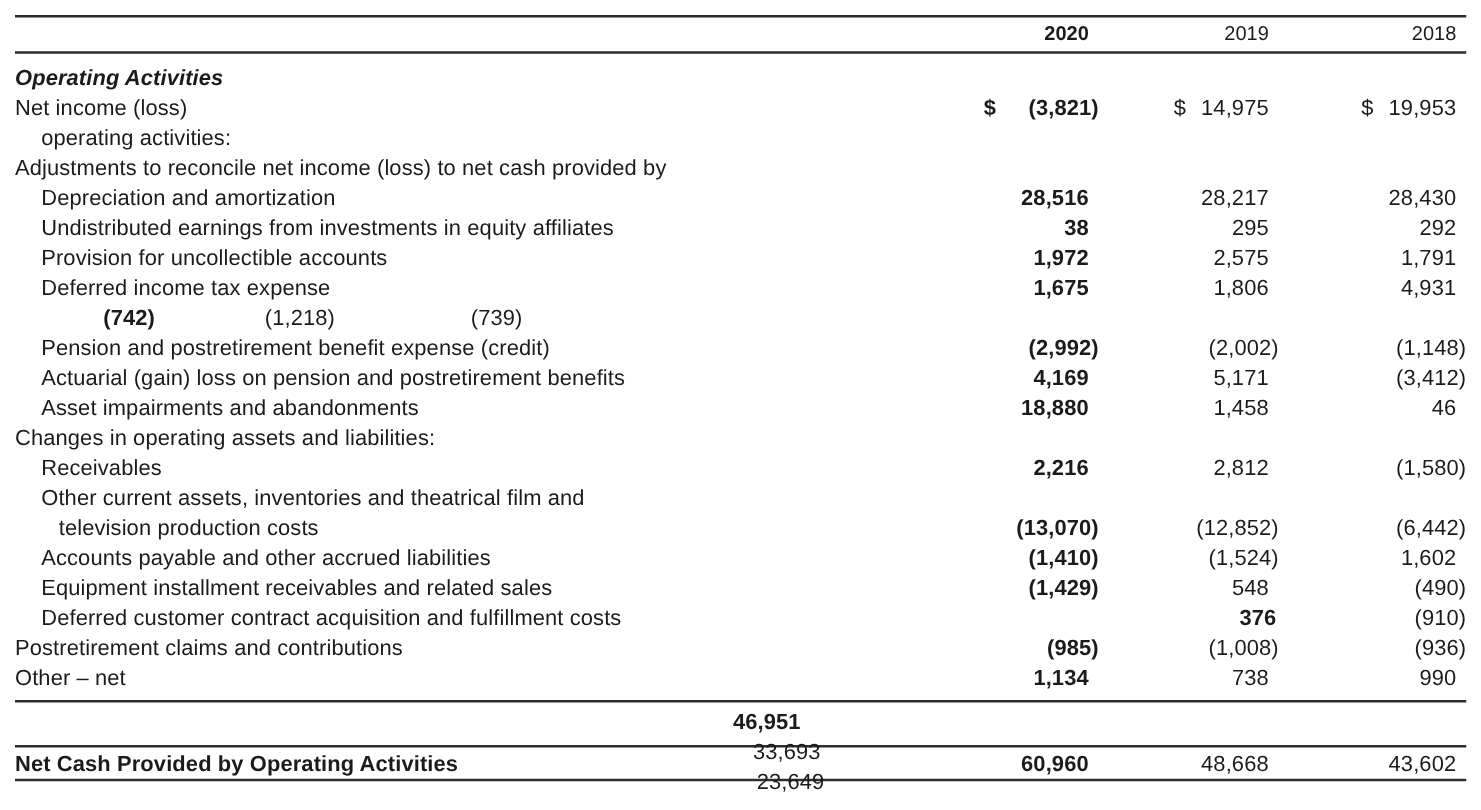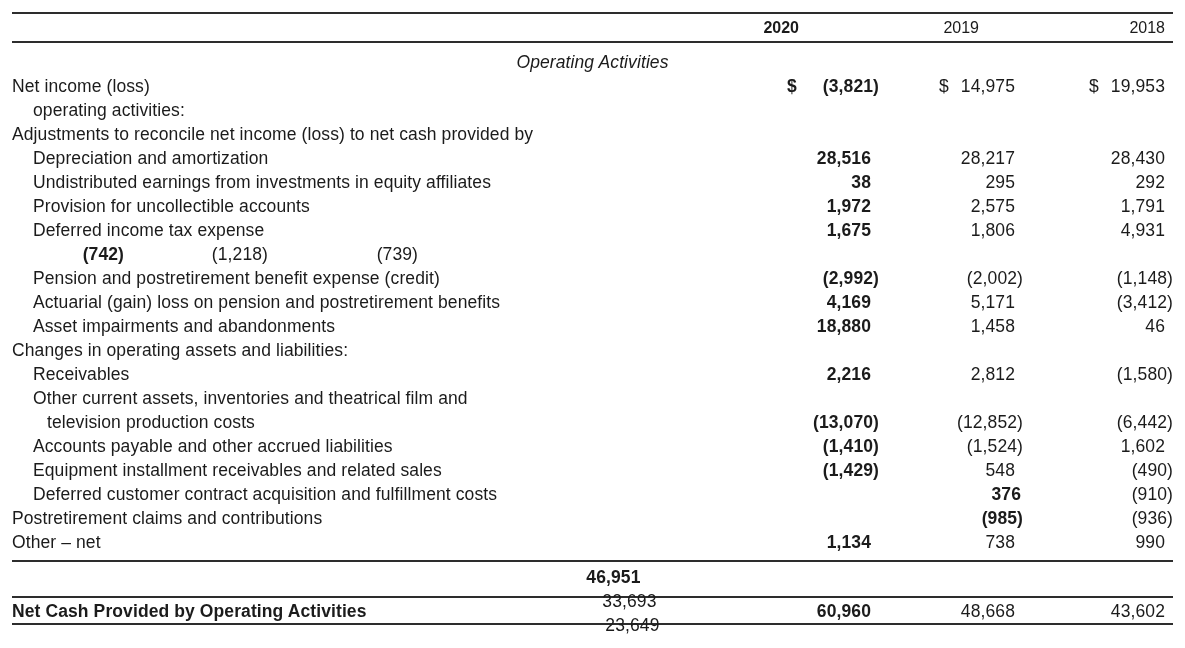--- a/index.html
+++ b/index.html
@@ -13,21 +13,20 @@
   .sheet { width: 1185px; height: 648px; position: relative; }
   .inner { padding: 0 12px; }
 
   .rule { border-top: 2px solid #2d2d2d; height: 0; }
   .rule-top { margin-top: 12px; }
 
   .header-row {
     display: flex; align-items: center;
     height: 27px;
     font-size: 16px;
-    gap: 36px;
   }
   .header-row .spacer { flex: 1; }
 
   .c0 { width: 112px; }
   .c1 { width: 144px; }
   .c2 { width: 150px; }
   .cell { text-align: right; white-space: nowrap; }
   .cell .pad { padding-right: 8px; }
   .hdr-cell { text-align: right; padding-right: 8px; }
   .hdr-bold { font-weight: bold; }
@@ -35,21 +34,21 @@
   .tbody { padding-top: 7px; font-size: 17.5px; letter-spacing: 0.1px; }
   .row {
     display: flex; align-items: center;
     height: 24px; line-height: 24px;
     white-space: nowrap;
   }
   .row .label { flex: 1; overflow: hidden; }
   .ind1 .label { padding-left: 21px; }
   .ind2 .label { padding-left: 35px; }
 
-  .row.section .label { font-weight: normal; font-style: italic; text-align: center; }
+  .row.section .label { font-weight: bold; font-style: italic; }
   .row .cell.b2020 { font-weight: bold; }
 
   .row.total {
     margin-top: 6px;
     border-top: 2px solid #2d2d2d;
     padding: 3px 0;
     height: 36px;
     flex-direction: column;
   }
   .row.grand_total {
@@ -190,20 +189,21 @@
           <div class="cell c2"><span class="num">(490)</span></div>
         </div>
         <div class="row item ind1">
           <div class="label">Deferred customer contract acquisition and fulfillment costs</div>
           <div class="cell c0 b2020"><span class="num pad">376</span></div>
           <div class="cell c1"><span class="num">(910)</span></div>
         </div>
         <div class="row item ind0">
           <div class="label">Postretirement claims and contributions</div>
           <div class="cell c0 b2020"><span class="num">(985)</span></div>
+          <div class="cell c1"><span class="num">(1,008)</span></div>
           <div class="cell c2"><span class="num">(936)</span></div>
         </div>
         <div class="row item ind0">
           <div class="label">Other – net</div>
           <div class="cell c0 b2020"><span class="num pad">1,134</span></div>
           <div class="cell c1"><span class="num pad">738</span></div>
           <div class="cell c2"><span class="num pad">990</span></div>
         </div>
         <div class="row total ind0">
           <div class="label">Total adjustments</div>

